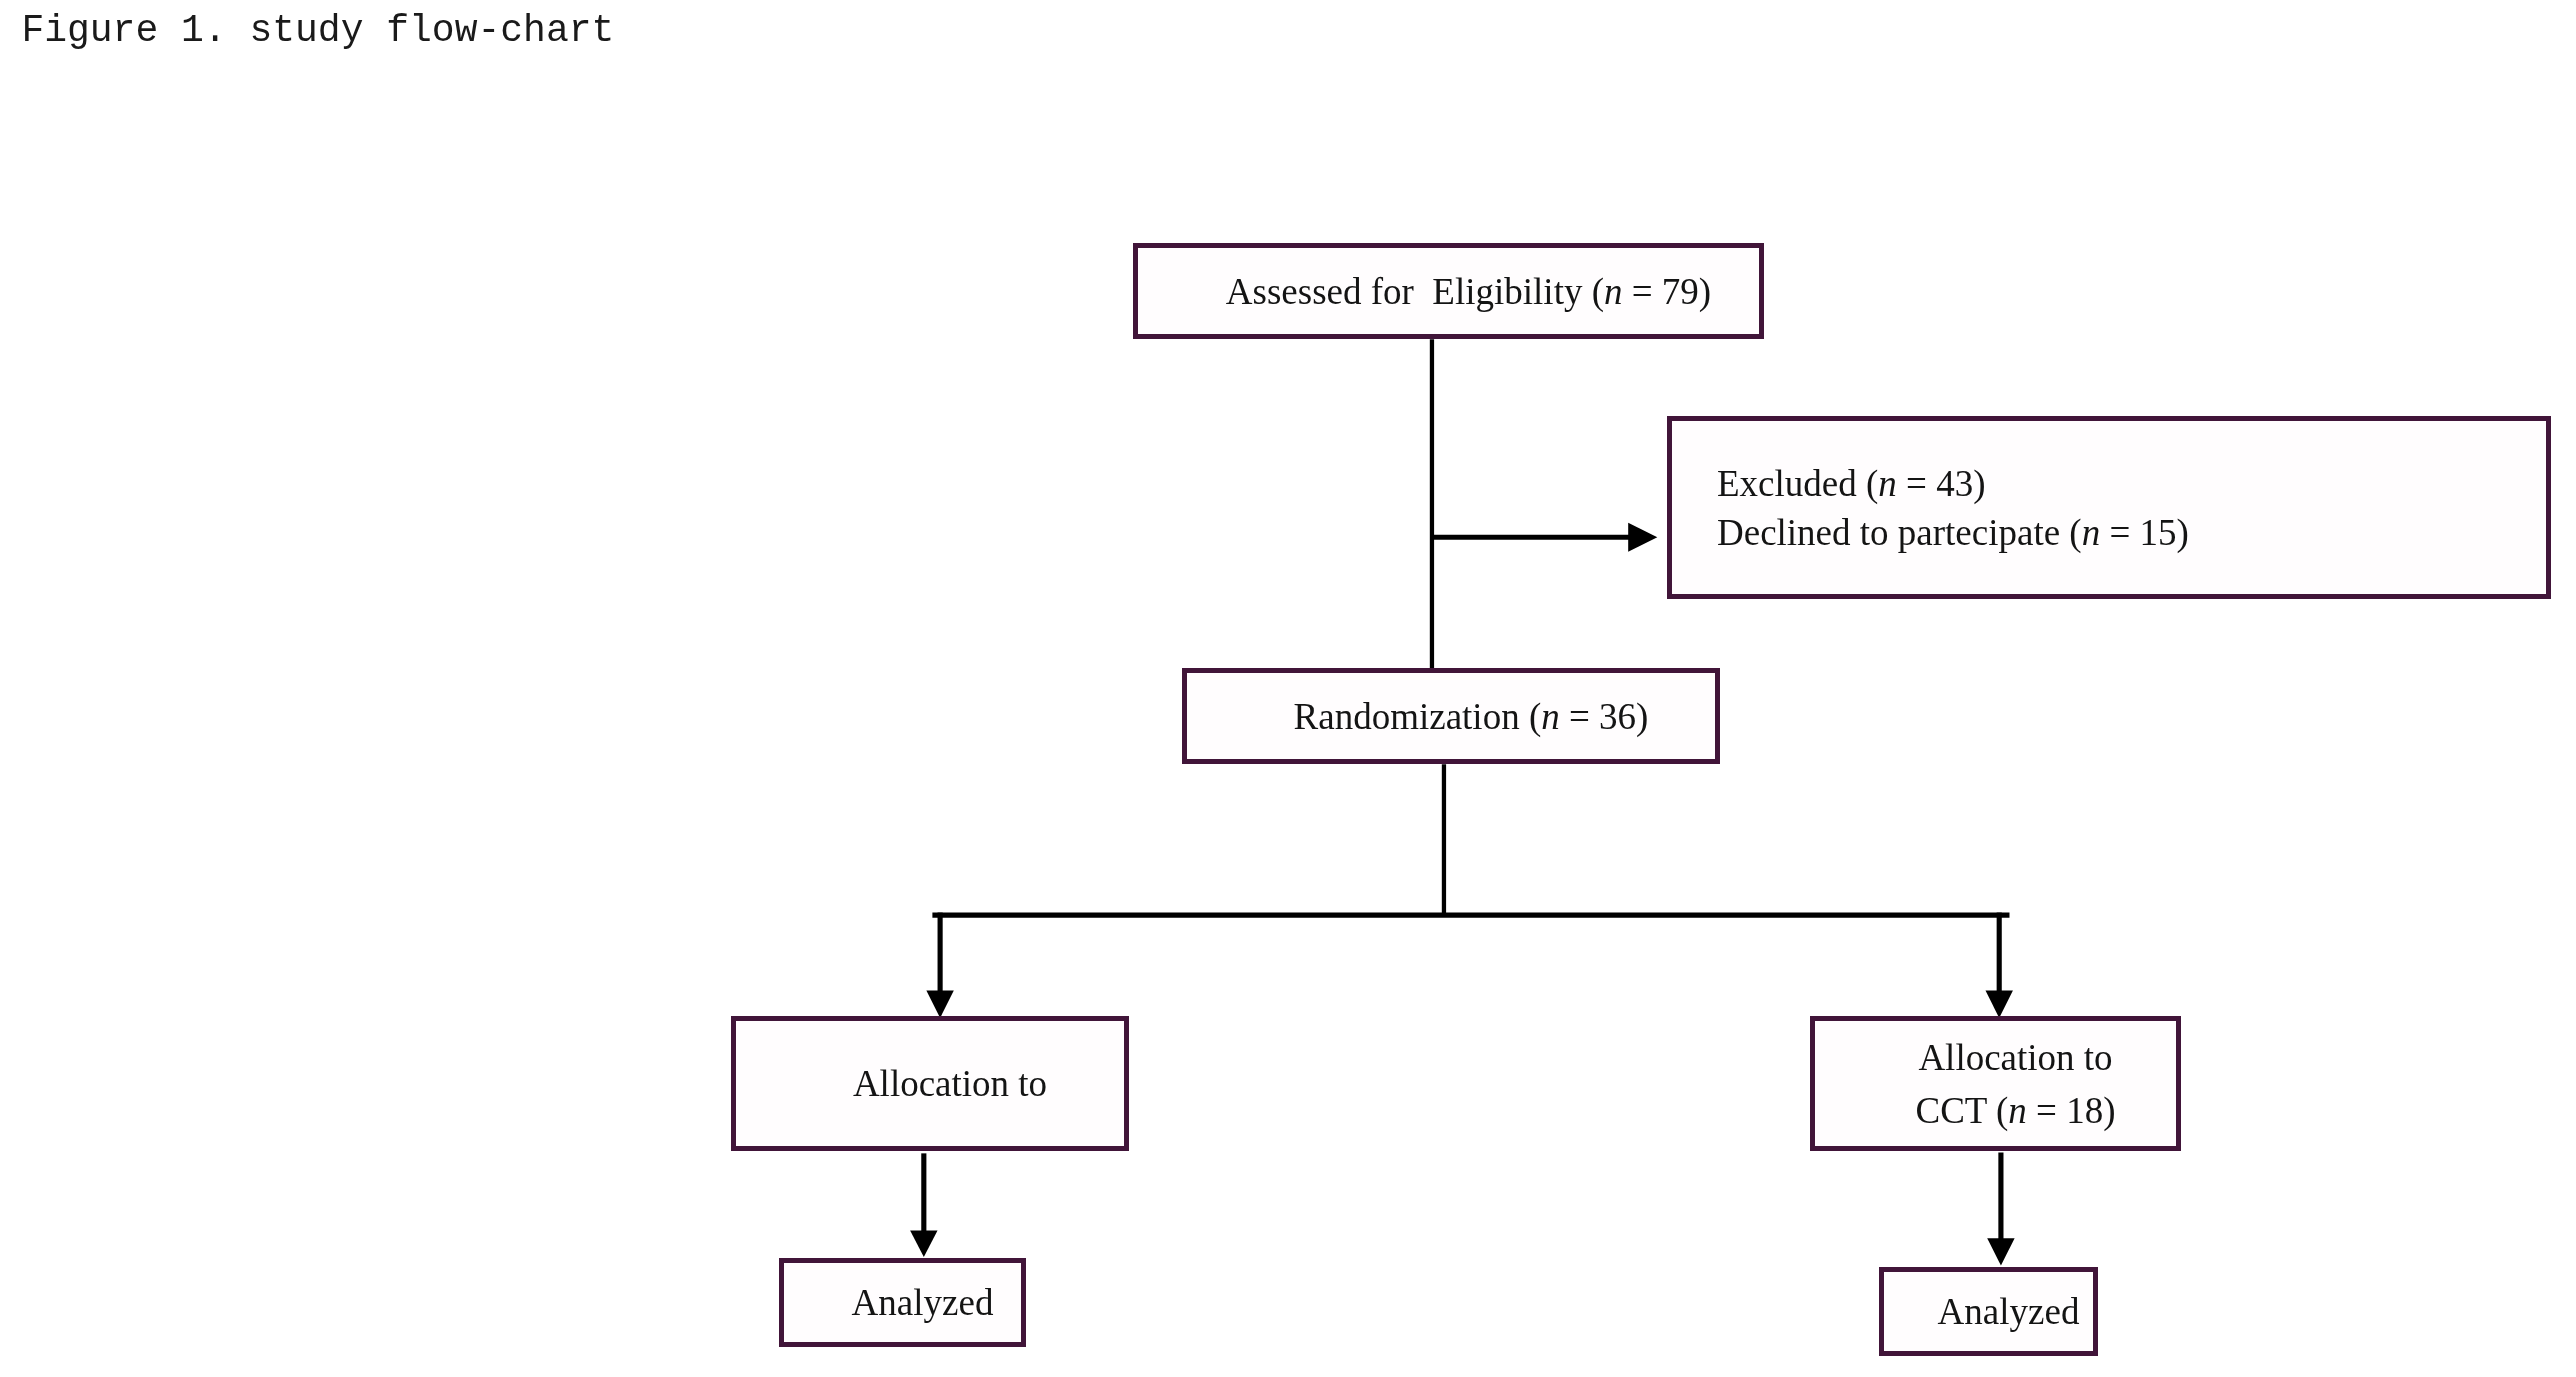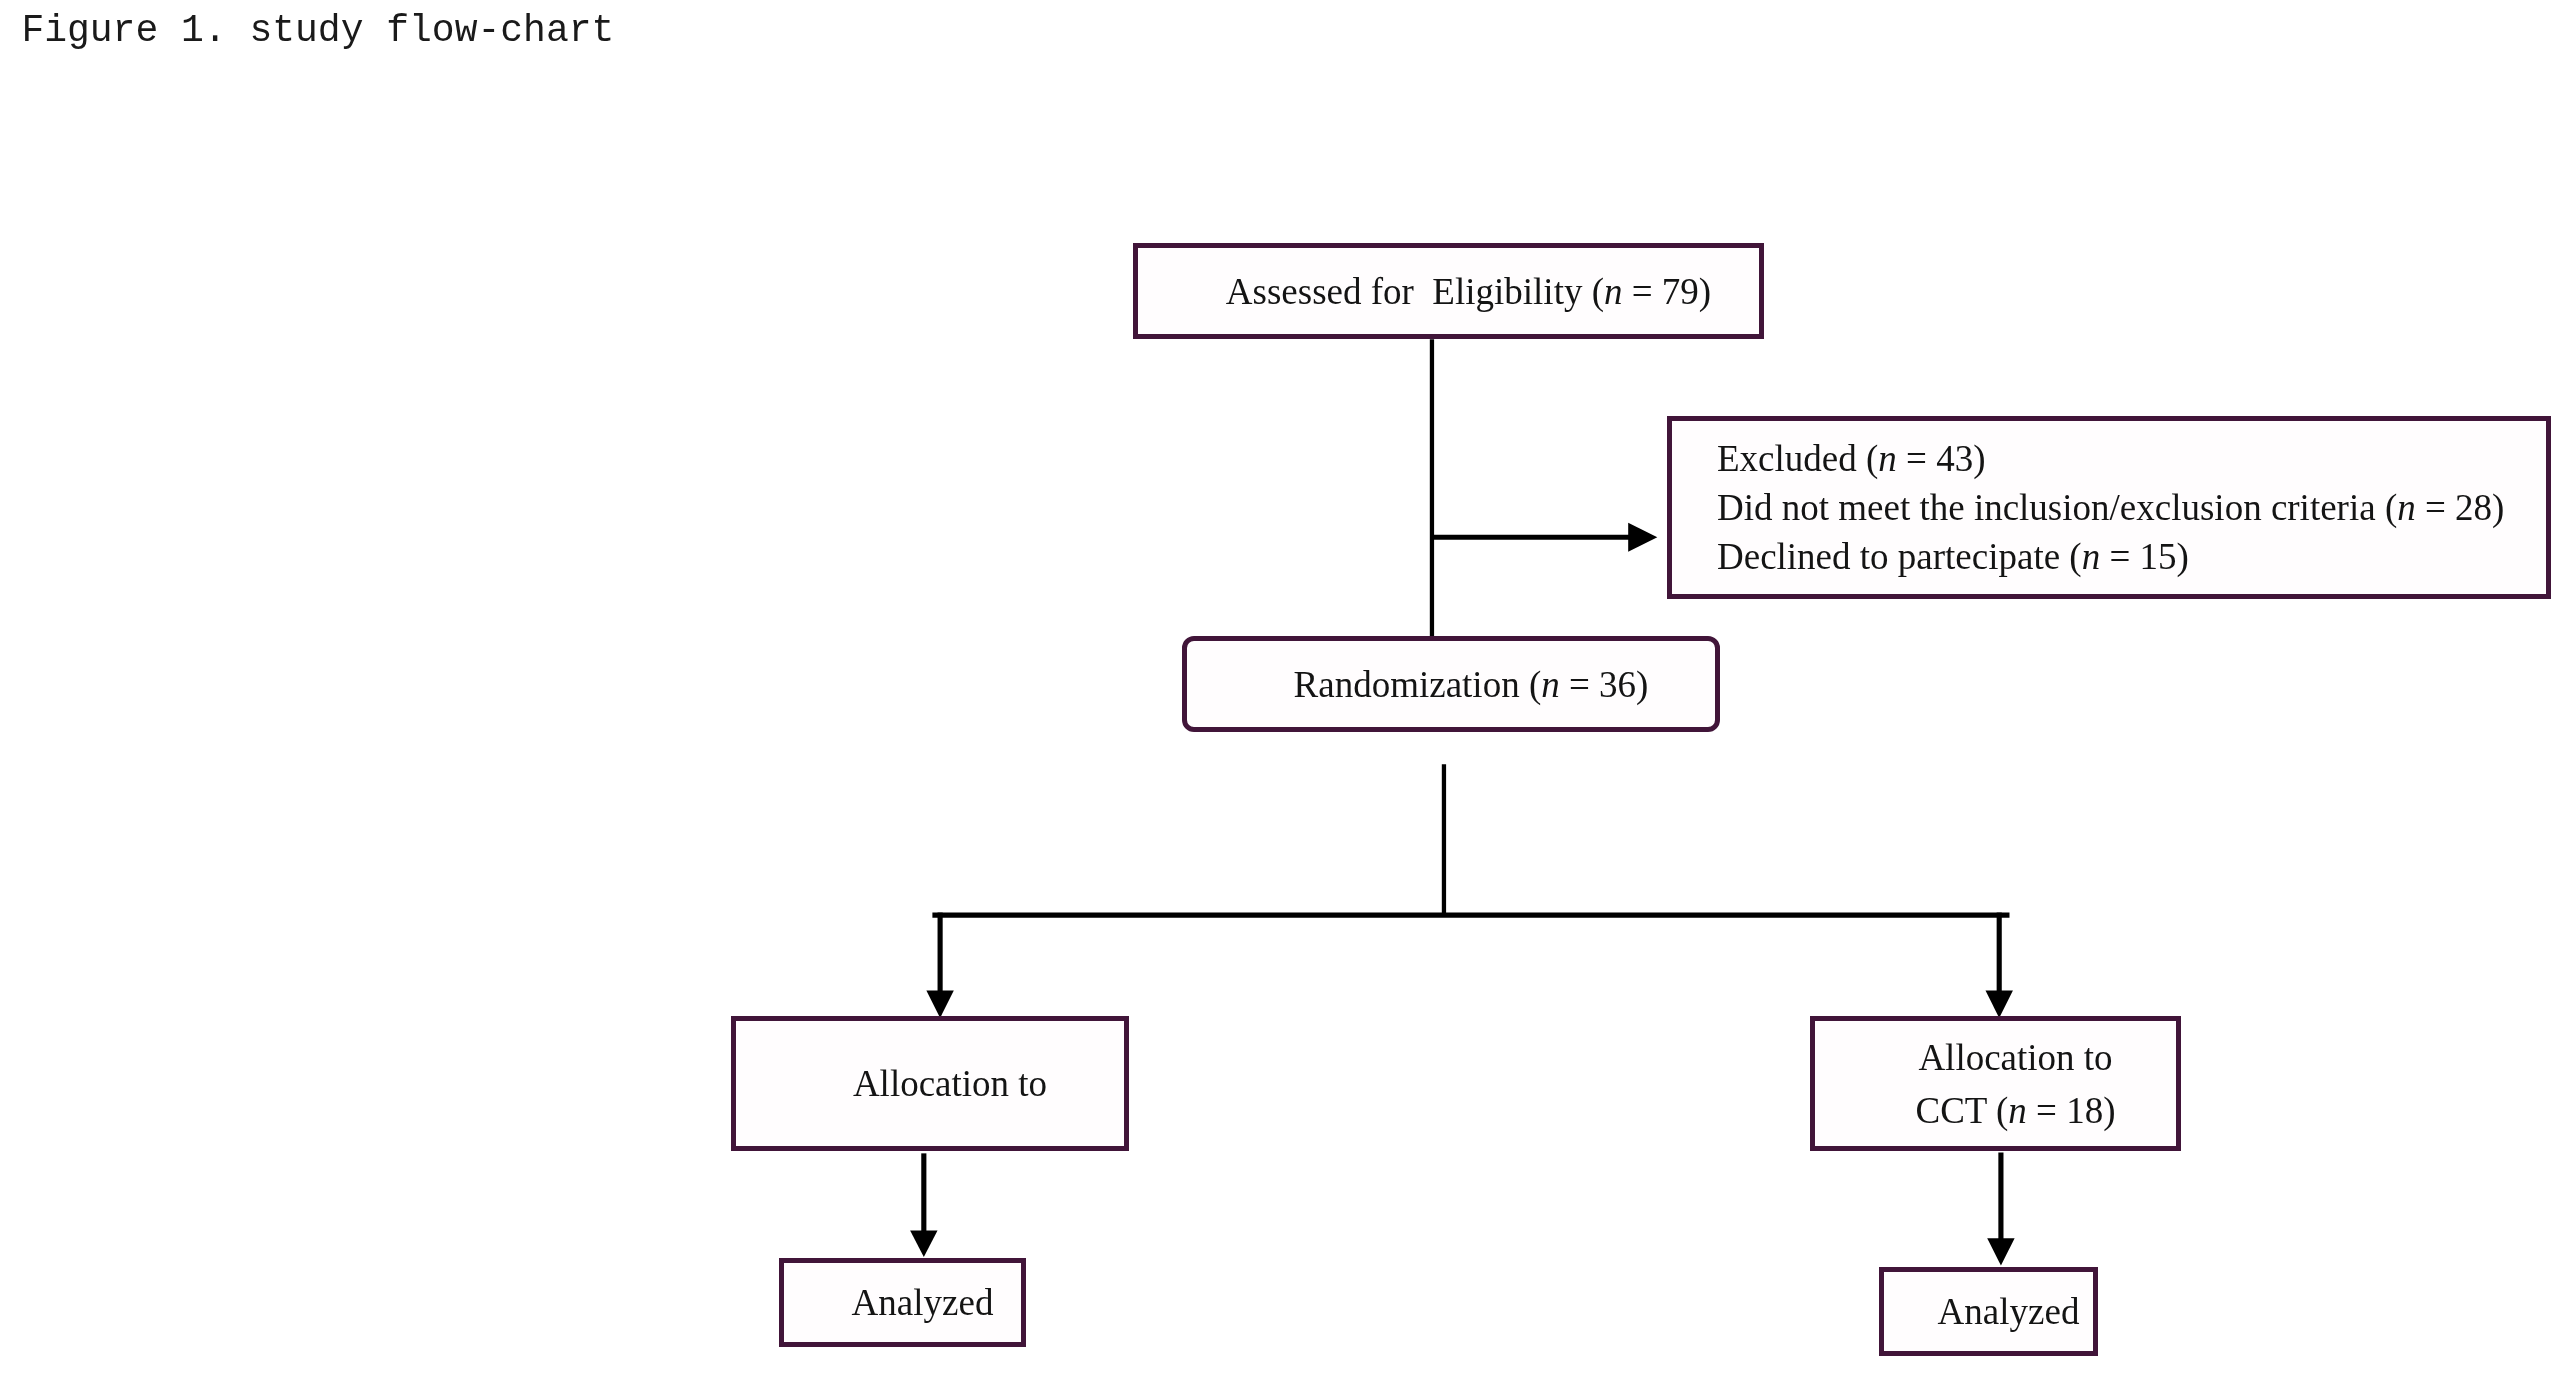--- a/index.html
+++ b/index.html
@@ -71,25 +71,24 @@
     <line x1="2335" y1="1345" x2="2335" y2="1447" stroke="var(--line)" stroke-width="6"></line>
     <polygon points="2319,1445 2351,1445 2335,1477" fill="var(--line)"></polygon>
   </svg>
 
   <div class="box center" style="left:1133px;top:243px;width:631px;height:96px;">
       <div class="tline"><span>Assessed for  Eligibility (</span><span class="it">n</span><span> = 79)</span></div>
     </div>
 
   <div class="box leftalign" style="left:1659px;top:416px;width:884px;height:183px;margin-left:8px;">
       <div class="tline"><span>Excluded (</span><span class="it">n</span><span> = 43)</span></div>
-      <div class="tline"><span>Did not meet the inclusion/exclusion criteria (</span><span class="it">n</span><span> = 28)</span></div>
       <div class="tline"><span>Declined to partecipate (</span><span class="it">n</span><span> = 15)</span></div>
     </div>
 
-  <div class="box center" style="left:1182px;top:636px;width:538px;height:96px;border-radius:12px;">
+  <div class="box center" style="left:1182px;top:668px;width:538px;height:96px;">
       <div class="tline"><span>Randomization (</span><span class="it">n</span><span> = 36)</span></div>
     </div>
 
   <div class="box center twolines" style="left:731px;top:1016px;width:398px;height:135px;">
       <div class="tline"><span>Allocation to</span></div>
     </div>
 
   <div class="box center twolines" style="left:1810px;top:1016px;width:371px;height:135px;">
       <div class="tline"><span>Allocation to</span></div>
       <div class="tline"><span>CCT (</span><span class="it">n</span><span> = 18)</span></div>

